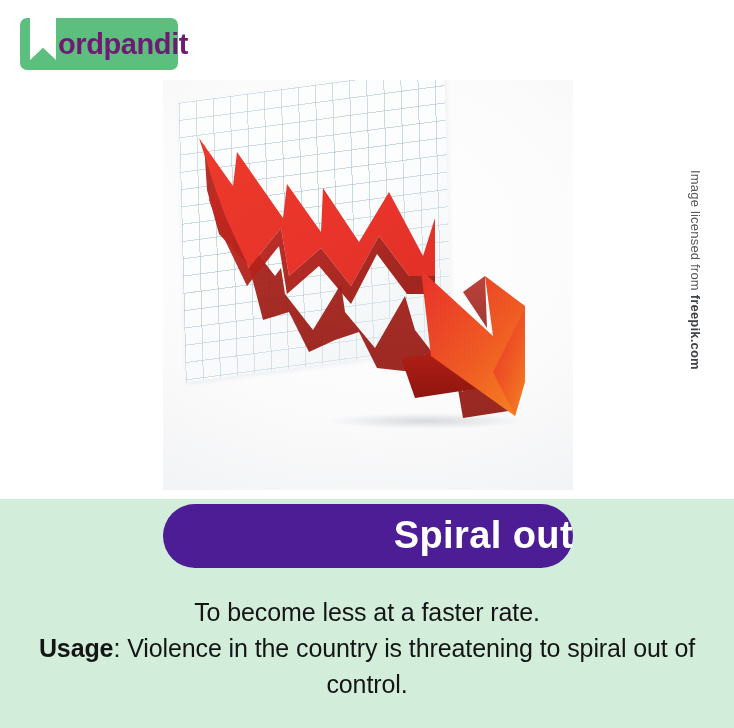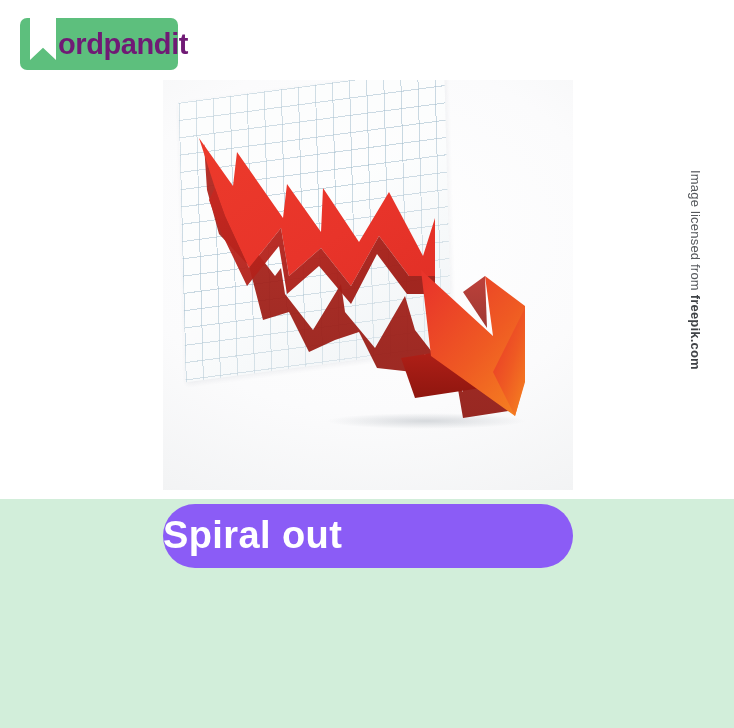--- a/index.html
+++ b/index.html
@@ -110,25 +110,25 @@
     position:absolute;
     left:0; top:499px;
     width:734px; height:229px;
     background:#d2eeda;
   }
 
   #word-pill {
     position:absolute;
     left:163px; top:5px;
     width:410px; height:64px;
-    background:#8b5cf6;
+    background:#4c1d95;
     border-radius:32px;
     display:flex;
     align-items:center;
-    justify-content:flex-start;
+    justify-content:flex-end;
   }
   #word-pill-label {
     font-size:38px;
     font-weight:bold;
     color:#ffffff;
     letter-spacing:.4px;
     line-height:1;
     padding-bottom:3px;
   }
 
@@ -236,15 +236,19 @@
       
     </div>
   </div>
 
   <div id="green-panel">
 
     <div id="word-pill">
       <span id="word-pill-label">Spiral out</span>
     </div>
 
+    <div id="definition-block">
+      <span class="meaning">To become less at a faster rate.</span>
+      <span class="usage"><span class="usage-label">Usage</span><span>: </span><span>Violence in the country is threatening to spiral out of control.</span></span>
+    </div>
   </div>
 
 </div>
 
 </body></html>

